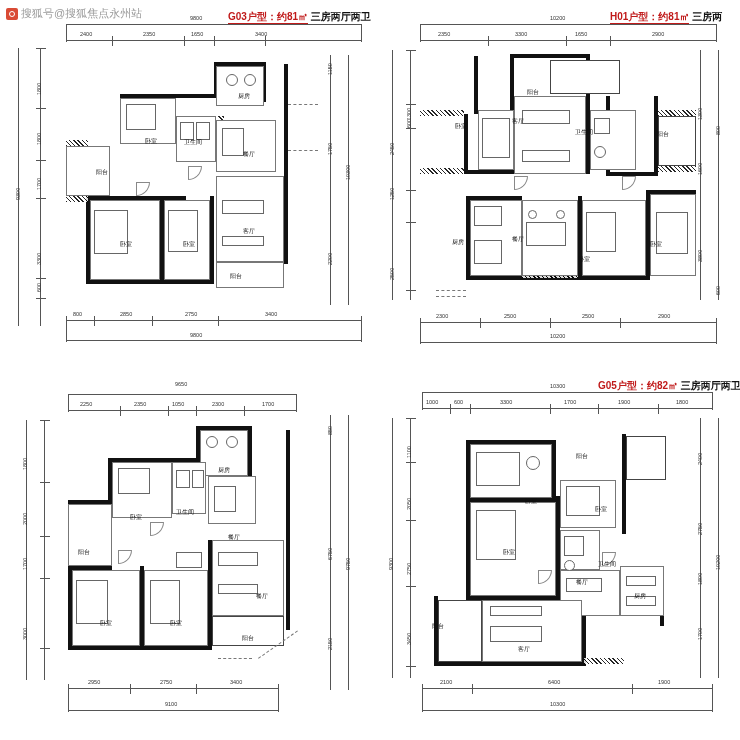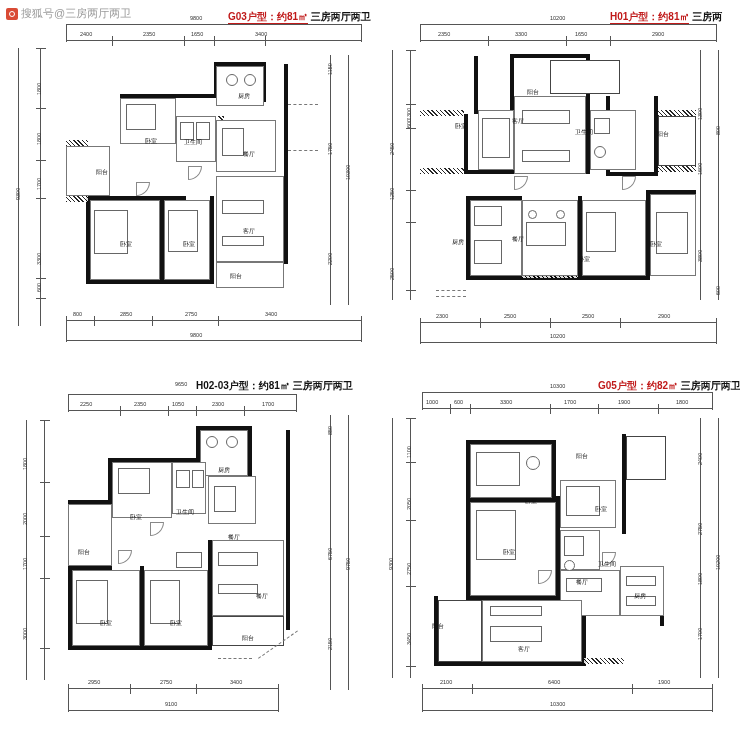--- a/index.html
+++ b/index.html
@@ -59,21 +59,21 @@
   .furn.round{border-radius:50%;}
   .lined{position:absolute;border-top:0.6px dashed #777;}
   .door{position:absolute;border:0.6px solid #888;border-radius:0 0 100% 0;box-sizing:border-box;}
   .balc{position:absolute;border:0.8px solid #444;box-sizing:border-box;background:#fff;}
 </style>
 </head>
 <body>
 
 <div class="watermark">
   <span class="wm-logo"></span>
-  <span>搜狐号@三房两厅两卫</span>
+  <span>搜狐号@搜狐焦点永州站</span>
 </div>
 
 <div class="quad" id="q-tl">
 
   <div class="title" style="left:228px;top:10px;">
     <span class="red under">G03户型：约81㎡</span><span class="blk"> 三房两厅两卫</span>
   </div>
 
   <div class="dimline" style="left:66px;top:24px;width:295px;height:1px;"></div>
   <div class="dimtxt" style="left:190px;top:15px;">9800</div>
@@ -285,23 +285,20 @@
   <div class="rmlabel" style="left:142px;top:117px;">客厅</div>
   <div class="rmlabel" style="left:205px;top:128px;">卫生间</div>
   <div class="rmlabel" style="left:287px;top:130px;">阳台</div>
   <div class="rmlabel" style="left:82px;top:238px;">厨房</div>
   <div class="rmlabel" style="left:142px;top:235px;">餐厅</div>
   <div class="rmlabel" style="left:208px;top:255px;">卧室</div>
   <div class="rmlabel" style="left:280px;top:240px;">卧室</div>
 </div>
 
 <div class="quad" id="q-bl">
-  <div class="title" style="left:196px;top:9px;">
-    <span class="blk">H02-03户型：约81㎡</span><span class="blk"> 三房两厅两卫</span>
-  </div>
   <div class="dimtxt" style="left:175px;top:11px;">9650</div>
 
   <div class="dimline" style="left:68px;top:24px;width:228px;height:1px;"></div>
   <div class="dimline" style="left:68px;top:40px;width:228px;height:1px;"></div>
   <div class="tick" style="left:68px;top:24px;height:18px;"></div>
   <div class="tick" style="left:120px;top:36px;height:10px;"></div>
   <div class="tick" style="left:168px;top:36px;height:10px;"></div>
   <div class="tick" style="left:196px;top:36px;height:10px;"></div>
   <div class="tick" style="left:244px;top:36px;height:10px;"></div>
   <div class="tick" style="left:296px;top:24px;height:18px;"></div>

